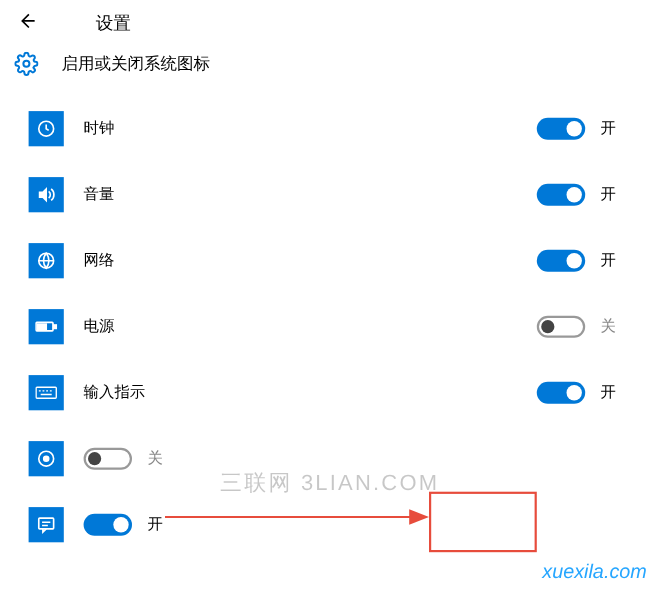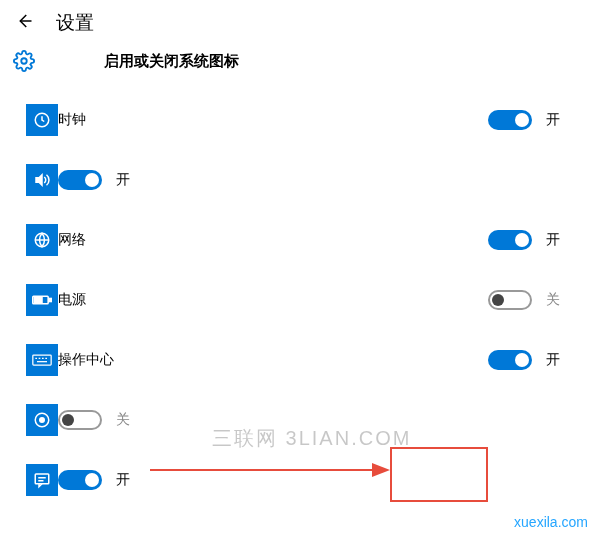--- a/index.html
+++ b/index.html
@@ -18,49 +18,50 @@
     padding: 10px 12px 6px 12px;
     gap: 20px;
   }
   .back-arrow {
     font-size: 18px;
     cursor: pointer;
     width: 24px;
     text-align: center;
   }
   .window-title {
-    font-size: 19px;
-    color: #000;
+    font-size: 16px;
+    color: #000;
+    margin-left: 31px;
   }
   .page-title-row {
     display: flex;
     align-items: center;
     padding: 8px 12px 18px 12px;
     gap: 20px;
   }
   .gear-icon {
     color: #0078d7;
     width: 24px;
     display: flex;
     justify-content: center;
     align-items: center;
   }
   .page-title {
     font-size: 15px;
-    font-weight: 700;
-    color: #000;
-    margin-left: 48px;
+    font-weight: 400;
+    color: #000;
   }
   .list {
     padding: 0 24px 0 26px;
   }
   .item {
     display: flex;
     align-items: center;
     height: 60px;
+    gap: 18px;
   }
   .icon-tile {
     width: 32px;
     height: 32px;
     background: #0078d7;
     display: flex;
     align-items: center;
     justify-content: center;
     color: #fff;
     flex: 0 0 32px;
@@ -135,28 +136,28 @@
     pointer-events: none;
   }
   .watermark-center {
     position: absolute;
     left: 200px;
     top: 425px;
     font-size: 20px;
     color: rgba(0,0,0,0.22);
     letter-spacing: 2px;
     pointer-events: none;
-    margin-left: 12px;
   }
   .watermark-corner {
     position: absolute;
     right: 10px;
     bottom: 6px;
-    font-size: 14px;
+    font-size: 18px;
     color: #26a6ff;
+    font-style: italic;
     font-weight: 500;
     pointer-events: none;
     margin-left: 28px;
   }
 </style>
 </head>
 <body>
 
 <div class="header">
   <div class="back-arrow">
@@ -195,20 +196,21 @@
   </div>
 
   <div class="item">
     <div class="icon-tile">
       <svg width="18" height="18" viewBox="0 0 24 24" fill="none" stroke="#fff" stroke-width="2">
           <polygon points="4 9 8 9 12 5 12 19 8 15 4 15" fill="#fff"></polygon>
           <path d="M15 8a5 5 0 0 1 0 8"></path>
           <path d="M18 5a9 9 0 0 1 0 14"></path>
         </svg>
     </div>
+    <div class="item-label">音量</div>
     <div class="toggle-wrap">
       <div class="toggle on"></div>
       <div class="toggle-label">开</div>
     </div>
   </div>
 
   <div class="item">
     <div class="icon-tile">
       <svg width="18" height="18" viewBox="0 0 24 24" fill="none" stroke="#fff" stroke-width="2">
           <circle cx="12" cy="12" r="9"></circle>
@@ -242,21 +244,21 @@
     <div class="icon-tile">
       <svg width="20" height="14" viewBox="0 0 24 14" fill="none" stroke="#fff" stroke-width="1.5">
           <rect x="1" y="1" width="22" height="12" rx="1"></rect>
           <line x1="4" y1="5" x2="6" y2="5"></line>
           <line x1="8" y1="5" x2="10" y2="5"></line>
           <line x1="12" y1="5" x2="14" y2="5"></line>
           <line x1="16" y1="5" x2="18" y2="5"></line>
           <line x1="6" y1="9" x2="18" y2="9"></line>
         </svg>
     </div>
-    <div class="item-label">操作中心</div>
+    <div class="item-label">输入指示</div>
     <div class="toggle-wrap">
       <div class="toggle on"></div>
       <div class="toggle-label">开</div>
     </div>
   </div>
 
   <div class="item">
     <div class="icon-tile">
       <svg width="18" height="18" viewBox="0 0 24 24" fill="none" stroke="#fff" stroke-width="2">
           <circle cx="12" cy="12" r="9"></circle>

